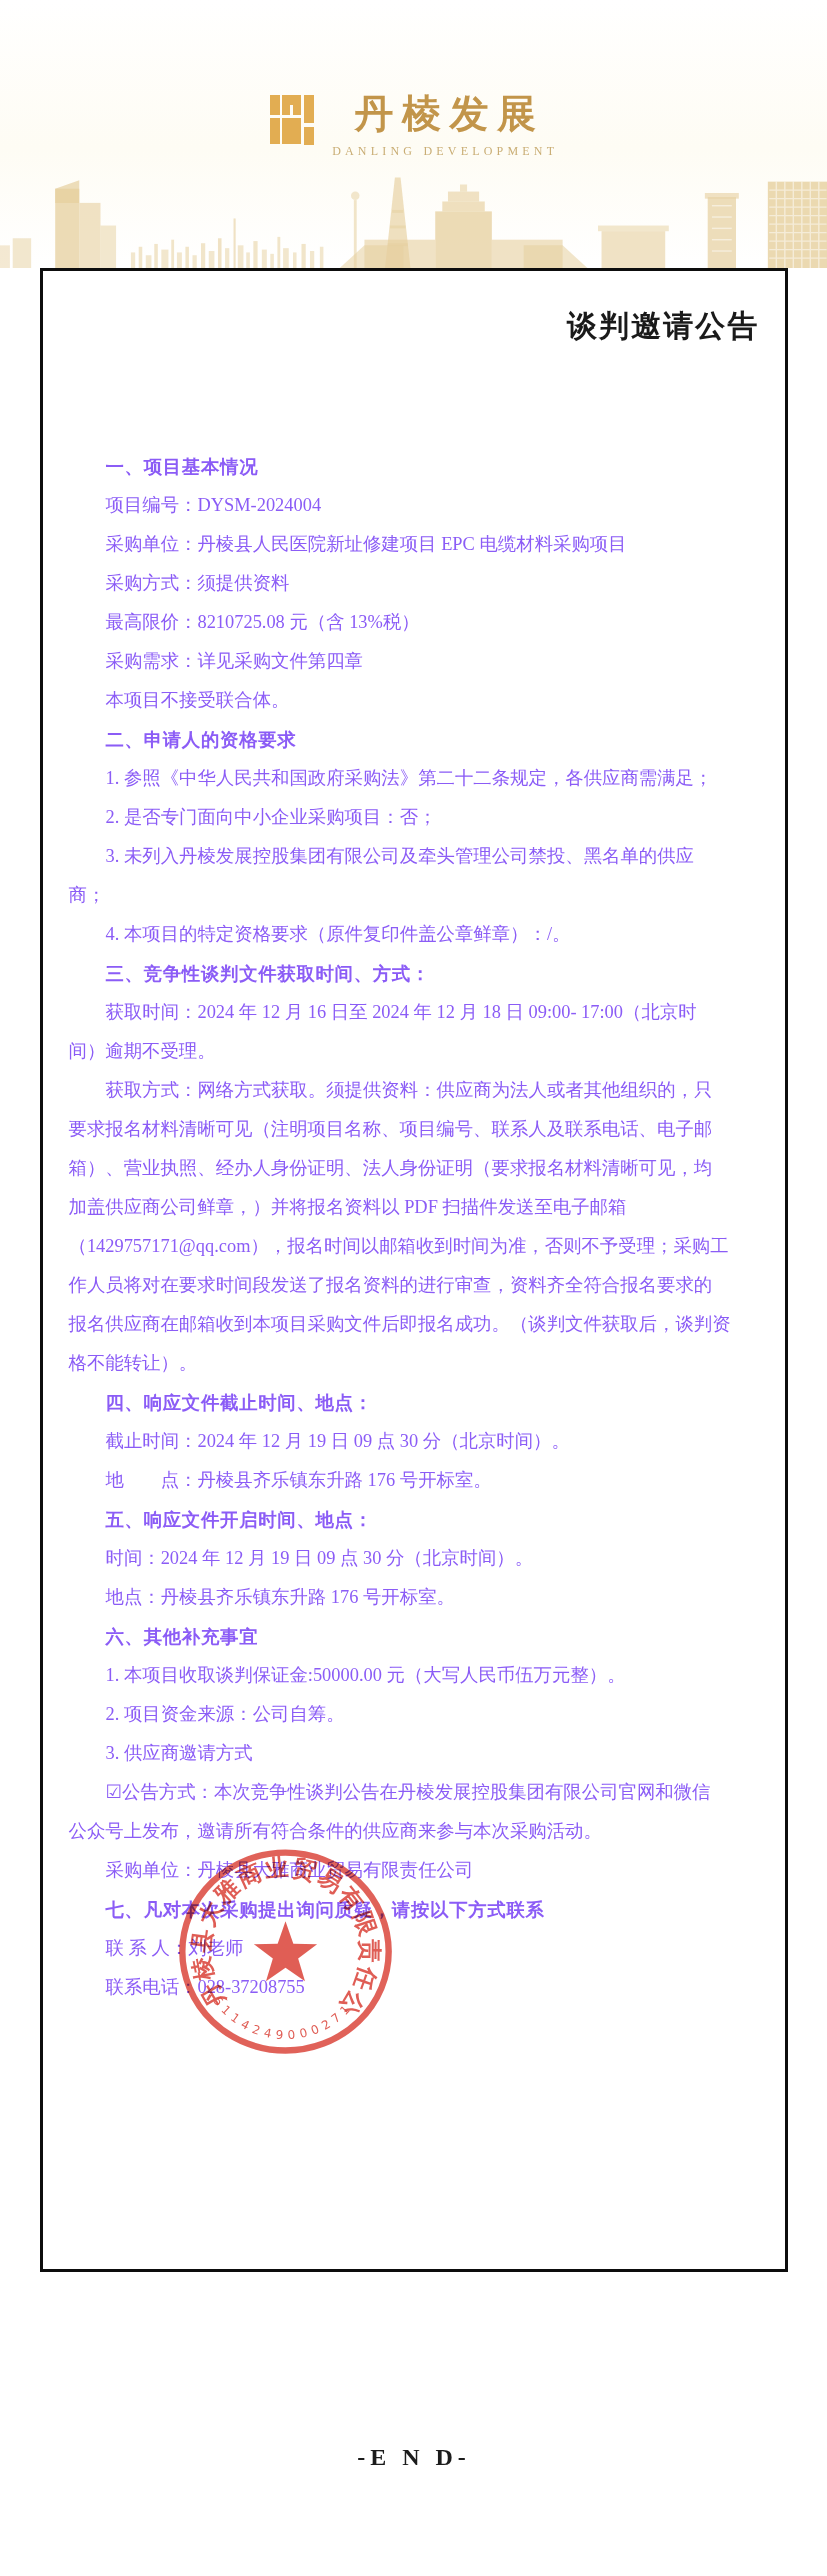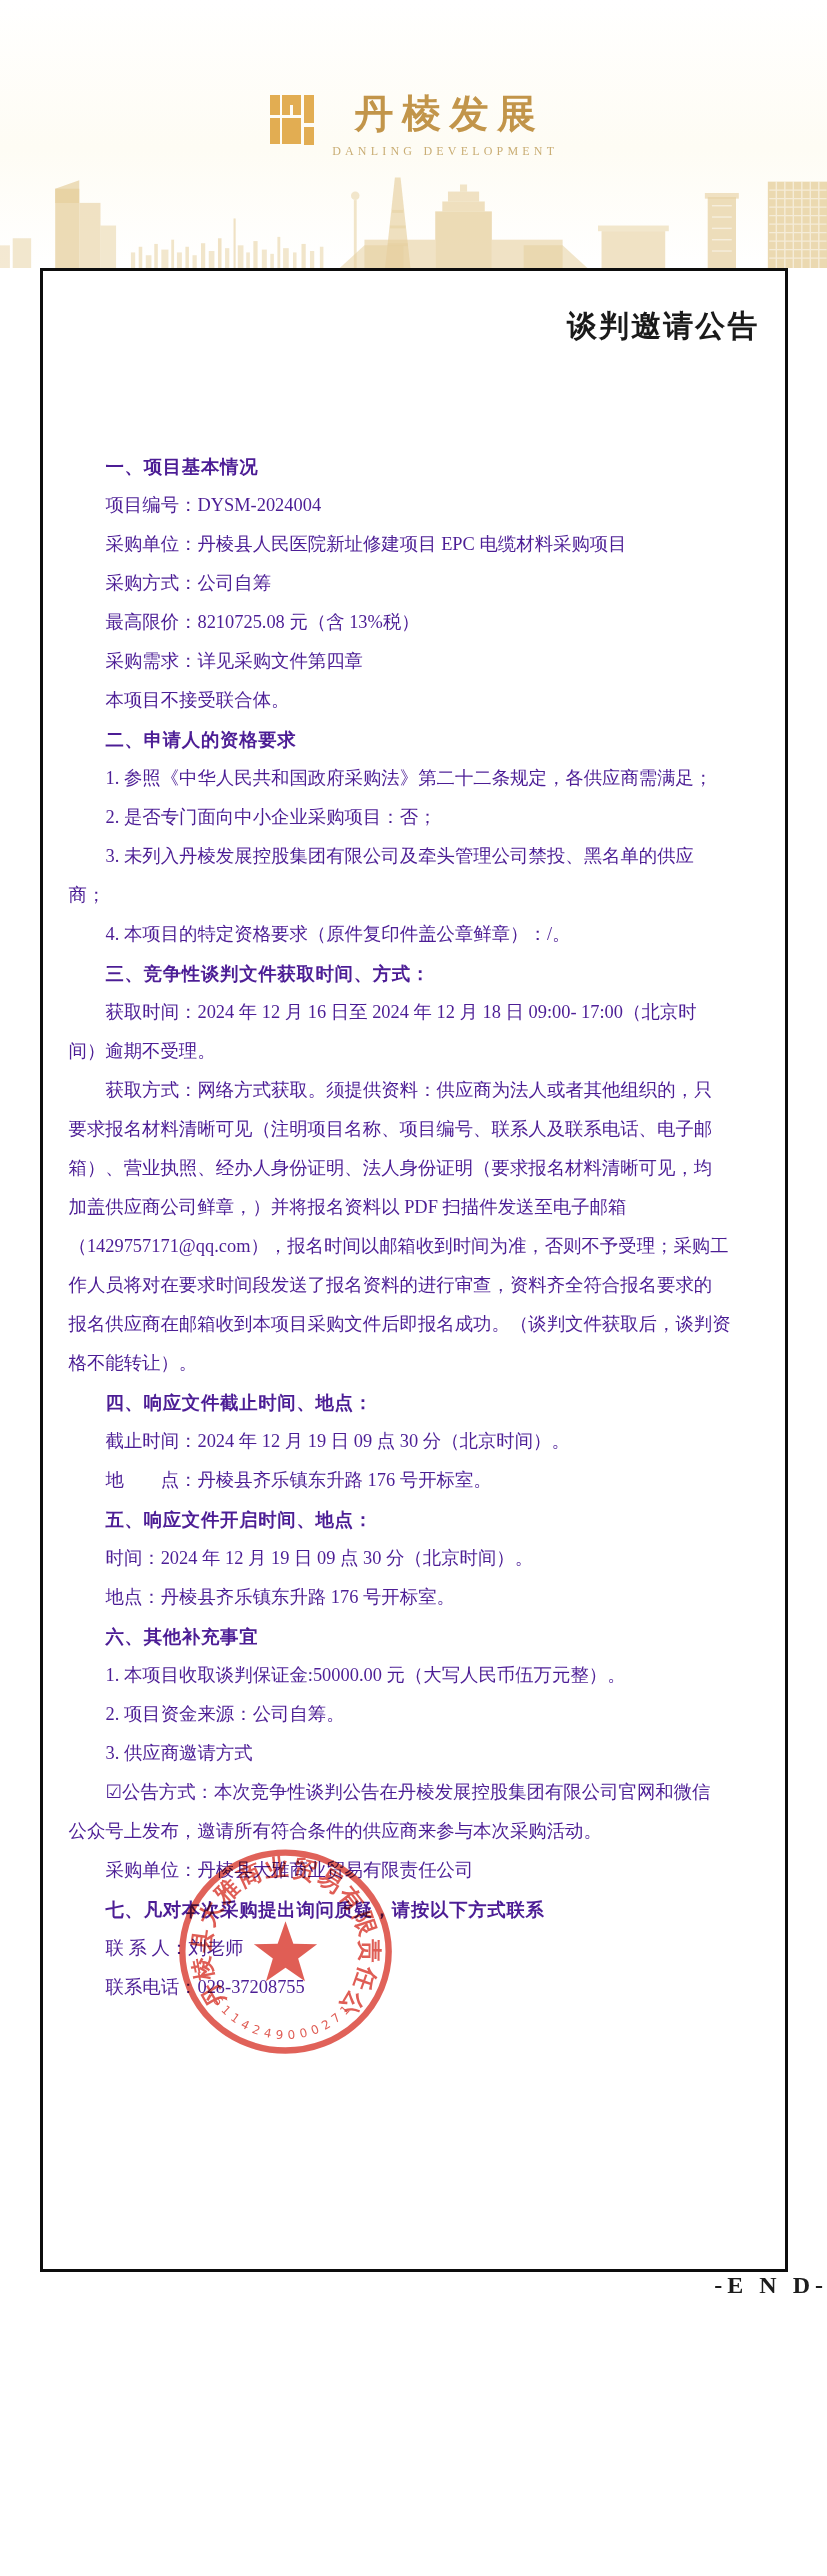--- a/index.html
+++ b/index.html
@@ -39,36 +39,36 @@
     padding:22.6px 25.5px 0 25.5px;background:#ffffff;
     height:2004px;box-sizing:border-box;
   }
   .doc-title{
     margin:11.3px 0 0 0;height:42px;line-height:42px;text-align:right;
     font-size:30px;font-weight:700;letter-spacing:2.1px;color:#1a1a1a;
   }
   .lines{margin-top:100px;}
   .line{
     height:39px;line-height:39px;font-size:18.4px;white-space:nowrap;
-    color:#4c1d95;
+    color:#8b5cf6;
   }
   .line.h{
     font-weight:700;
     font-family:"Liberation Sans","DejaVu Sans",sans-serif;
     letter-spacing:0.7px;
   }
   .line.ind{padding-left:37px;}
   
   .stamp{
     position:absolute;left:132px;top:1576px;width:221px;height:212px;
     mix-blend-mode:multiply;opacity:.9;pointer-events:none;
   }
   
   .end-mark{
-    text-align:right;font-size:24px;font-weight:700;
+    margin-top:172px;text-align:center;font-size:24px;font-weight:700;
     letter-spacing:5px;color:#1c1c1c;
     font-family:"Liberation Serif","DejaVu Serif",serif;
   }
 </style>
 </head>
 <body>
 
 <div class="header">
   <div class="logo-row">
     <div class="logo-icon">
@@ -163,21 +163,21 @@
     </g>
   </svg>
 </div>
 
 <div class="doc-box">
   <h1 class="doc-title">谈判邀请公告</h1>
   <div class="lines" id="doc-lines">
       <div class="line h ind">一、项目基本情况</div>
       <div class="line p ind">项目编号：DYSM-2024004</div>
       <div class="line p ind">采购单位：丹棱县人民医院新址修建项目 EPC 电缆材料采购项目</div>
-      <div class="line p ind">采购方式：公司自筹</div>
+      <div class="line p ind">采购方式：须提供资料</div>
       <div class="line p ind">最高限价：8210725.08 元（含 13%税）</div>
       <div class="line p ind">采购需求：详见采购文件第四章</div>
       <div class="line p ind">本项目不接受联合体。</div>
       <div class="line h ind">二、申请人的资格要求</div>
       <div class="line p ind">1. 参照《中华人民共和国政府采购法》第二十二条规定，各供应商需满足；</div>
       <div class="line p ind">2. 是否专门面向中小企业采购项目：否；</div>
       <div class="line p ind">3. 未列入丹棱发展控股集团有限公司及牵头管理公司禁投、黑名单的供应</div>
       <div class="line p">商；</div>
       <div class="line p ind">4. 本项目的特定资格要求（原件复印件盖公章鲜章）：/。</div>
       <div class="line h ind">三、竞争性谈判文件获取时间、方式：</div>

